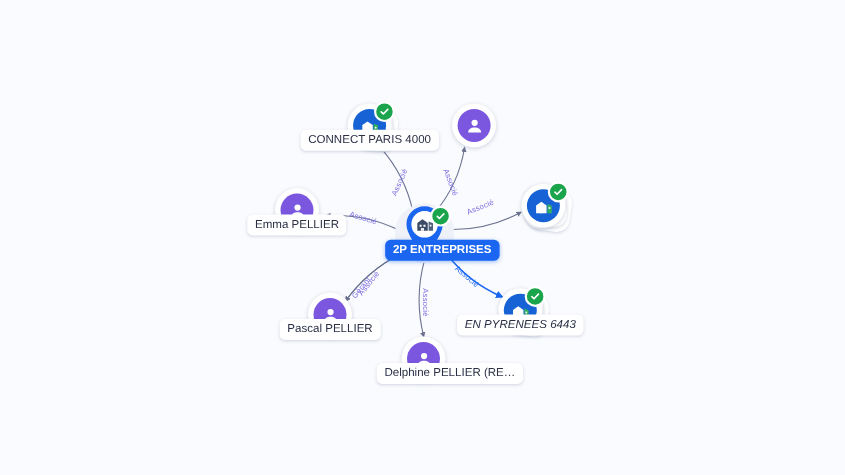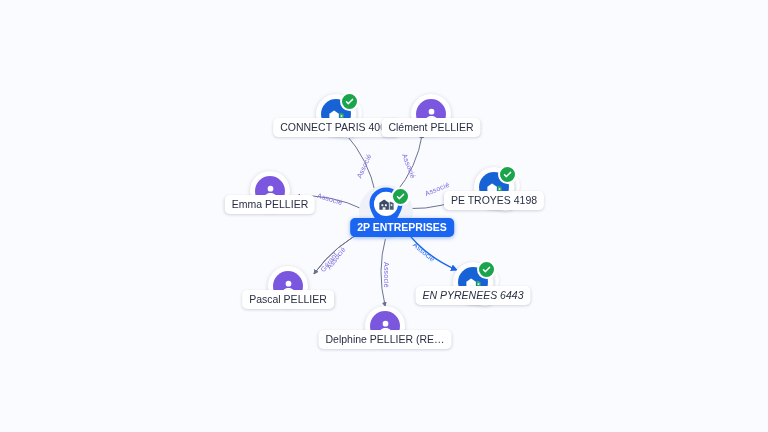--- a/index.html
+++ b/index.html
@@ -144,21 +144,20 @@
       <div class="node" style="left: 431px; top: 115px;">
         <div class="node-art">
           <div class="disc"></div>
           <div class="inner person">
             <svg width="19" height="19" viewBox="0 0 24 24">
               <circle cx="12" cy="8.4" r="3.6" fill="#ffffff"></circle>
               <path fill="#ffffff" d="M4.6 19.4c0-3.6 3.3-5.6 7.4-5.6s7.4 2 7.4 5.6H4.6z"></path>
             </svg>
           </div>
         </div>
-        <div class="node-label" style="top:26px;">Clément PELLIER</div>
       </div>
       <div class="node" style="left: 494px; top: 188px;">
         <div class="node-art">
           <div class="stack s1"></div>
           <div class="stack s2"></div>
           <div class="disc"></div>
           <div class="inner company">
             <svg width="19" height="19" viewBox="0 0 24 24">
               <path fill="#ffffff" d="M3 20V11l6-4.2L15 11v9H3z"></path>
               <path fill="#2fae5f" d="M16 20V9.4l5 1.9V20h-5z"></path>
@@ -167,21 +166,20 @@
               <rect x="17.3" y="13" width="2" height="2" fill="#ffffff" opacity=".95"></rect>
               <rect x="7.1" y="16.8" width="3.6" height="3.2" fill="#ffffff" opacity=".9"></rect>
             </svg>
           </div>
           <div class="check">
             <svg width="9" height="9" viewBox="0 0 12 12">
               <path d="M2 6.3 L4.6 8.8 L10 3.2" stroke="#ffffff" stroke-width="2" fill="none" stroke-linecap="round" stroke-linejoin="round"></path>
             </svg>
           </div>
         </div>
-        <div class="node-label" style="top:26px;">PE TROYES 4198</div>
       </div>
       <div class="node" style="left: 270px; top: 192px;">
         <div class="node-art">
           <div class="disc"></div>
           <div class="inner person">
             <svg width="19" height="19" viewBox="0 0 24 24">
               <circle cx="12" cy="8.4" r="3.6" fill="#ffffff"></circle>
               <path fill="#ffffff" d="M4.6 19.4c0-3.6 3.3-5.6 7.4-5.6s7.4 2 7.4 5.6H4.6z"></path>
             </svg>
           </div>
@@ -204,21 +202,21 @@
             </svg>
           </div>
           <div class="check">
             <svg width="9" height="9" viewBox="0 0 12 12">
               <path d="M2 6.3 L4.6 8.8 L10 3.2" stroke="#ffffff" stroke-width="2" fill="none" stroke-linecap="round" stroke-linejoin="round"></path>
             </svg>
           </div>
         </div>
         <div class="node-label" style="top:26px;">EN PYRENEES 6443</div>
       </div>
-      <div class="node" style="left: 288px; top: 287px; text-decoration: underline;">
+      <div class="node" style="left: 300px; top: 287px; text-decoration: underline;">
         <div class="node-art">
           <div class="disc"></div>
           <div class="inner person">
             <svg width="19" height="19" viewBox="0 0 24 24">
               <circle cx="12" cy="8.4" r="3.6" fill="#ffffff"></circle>
               <path fill="#ffffff" d="M4.6 19.4c0-3.6 3.3-5.6 7.4-5.6s7.4 2 7.4 5.6H4.6z"></path>
             </svg>
           </div>
         </div>
         <div class="node-label" style="top:26px;">Pascal PELLIER</div>
@@ -226,17 +224,17 @@
       <div class="node" style="left: 385px; top: 327px;">
         <div class="node-art">
           <div class="disc"></div>
           <div class="inner person">
             <svg width="19" height="19" viewBox="0 0 24 24">
               <circle cx="12" cy="8.4" r="3.6" fill="#ffffff"></circle>
               <path fill="#ffffff" d="M4.6 19.4c0-3.6 3.3-5.6 7.4-5.6s7.4 2 7.4 5.6H4.6z"></path>
             </svg>
           </div>
         </div>
-        <div class="node-label" style="top:26px;">Delphine PELLIER (RE…</div>
+        <div class="node-label" style="top:26px;margin-left:24px;">Delphine PELLIER (RE…</div>
       </div>
     </div>
 
 </div>
 
 </body></html>

